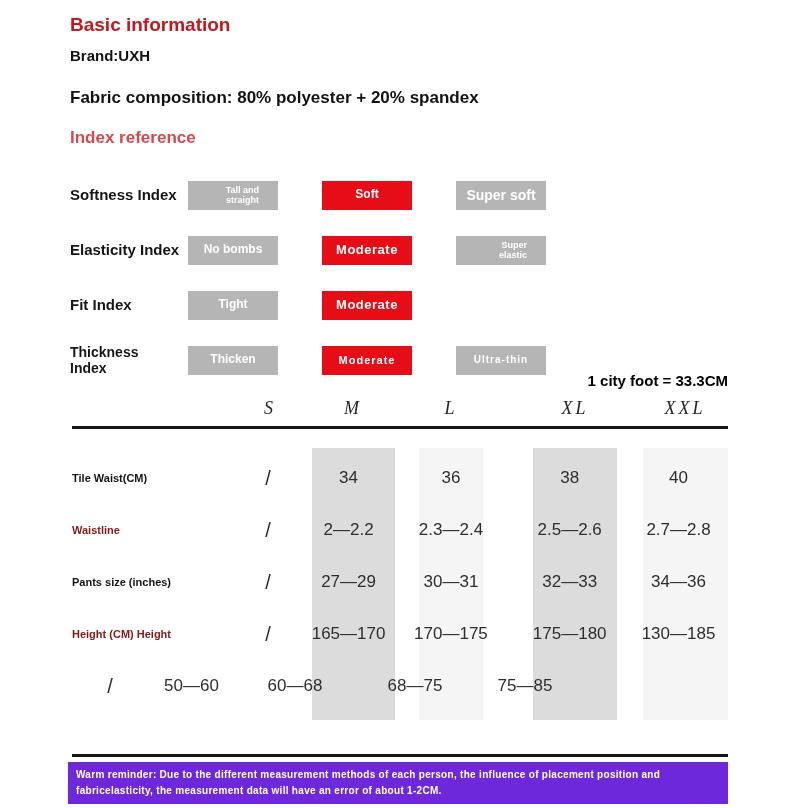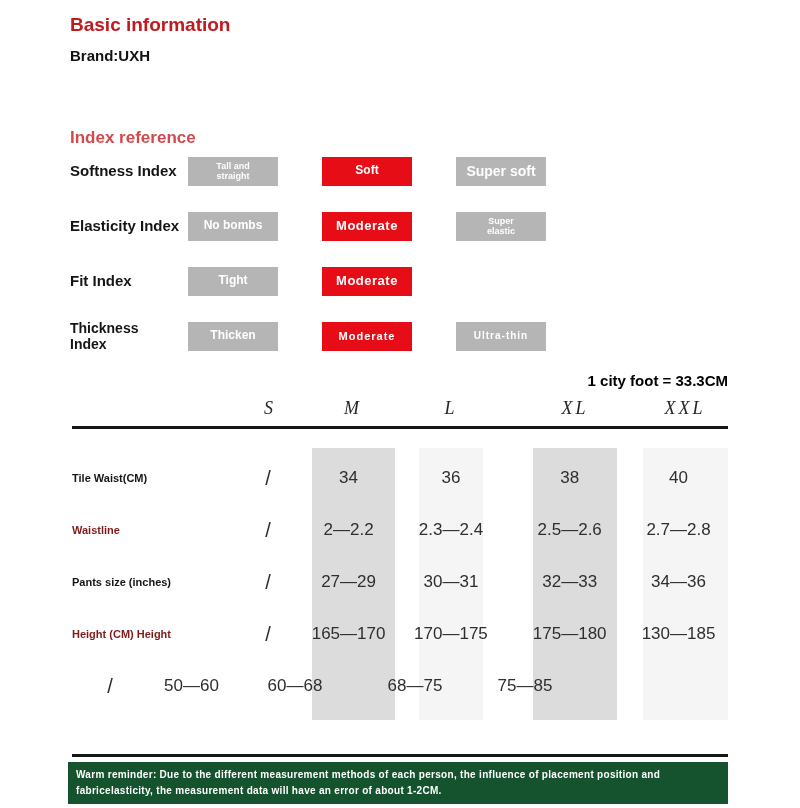--- a/index.html
+++ b/index.html
@@ -9,27 +9,27 @@
   }
   .abs { position: absolute; }
 
   
   .title-basic { left: 70px; top: 14px; font-size: 19px; font-weight: bold; color: #c2191d; }
   .brand       { left: 70px; top: 47px; font-size: 15px; font-weight: bold; color: #121212; }
   .fabric      { left: 70px; top: 88px; font-size: 17px; font-weight: bold; color: #121212; }
   .title-index { left: 70px; top: 128px; font-size: 17px; font-weight: bold; color: #d04a4e; }
 
   
-  .index-rows { left: 70px; top: 156px; width: 500px; }
+  .index-rows { left: 70px; top: 180px; width: 500px; }
   .index-row { display: flex; align-items: center; height: 30px; margin-bottom: 25px; }
   .index-label { width: 118px; font-size: 15px; font-weight: bold; color: #151515; line-height: 1.15; }
   .index-label.narrow { width: 118px; padding-right: 28px; box-sizing: border-box; font-size: 14px; }
   .chip {
     width: 90px; height: 29px; margin-right: 44px; box-sizing: border-box;
-    display: flex; align-items: center; justify-content: center; text-align: center;
+    display: flex; align-items: center; justify-content: center; text-align: right;
     background: #b5b5b5; color: #ffffff; font-weight: bold; font-size: 14px; line-height: 1.15;
   }
   .chip:last-child { margin-right: 0; }
   .chip.sel { background: #e60d16; }
   .chip.lg { font-size: 12px; }
   .chip.md { font-size: 13px; letter-spacing: 0.5px; }
   .chip.sm { font-size: 12px; }
   .chip.xs { font-size: 9px; padding: 0 19px; }
   .chip.t11 { font-size: 11px; letter-spacing: 1px; }
   .chip.t10 { font-size: 10px; letter-spacing: 1px; }
@@ -60,31 +60,32 @@
   .cell { text-align: center; font-size: 17px; color: #2e2e2e; white-space: nowrap; overflow: visible; }
   .c-s   { width: 76px; font-size: 20px; font-weight: 300; }
   .c-m   { width: 87px; }
   .c-l   { width: 120px; }
   .c-xl  { width: 120px; }
   .c-xxl { width: 100px; }
 
   
   .reminder {
     position: absolute; top: 392px; left: -4px; width: 644px;
-    background: #14532d; color: #ffffff; font-weight: bold; font-size: 10px;
+    background: #6d28d9; color: #ffffff; font-weight: bold; font-size: 10px;
     line-height: 1.6; padding: 5px 8px; letter-spacing: 0.3px;
   }
 </style>
 </head>
 <body>
 
 <div id="page">
 
   <div class="abs title-basic">Basic information</div>
   <div class="abs brand">Brand:UXH</div>
+  <div class="abs fabric">Fabric composition: 80% polyester + 20% spandex</div>
   <div class="abs title-index">Index reference</div>
 
   <div class="abs index-rows">
 
     <div class="index-row">
       <div class="index-label">Softness Index</div>
       <div class="chip xs">Tall and straight</div>
       <div class="chip sel lg">Soft</div>
       <div class="chip">Super soft</div>
     </div>

